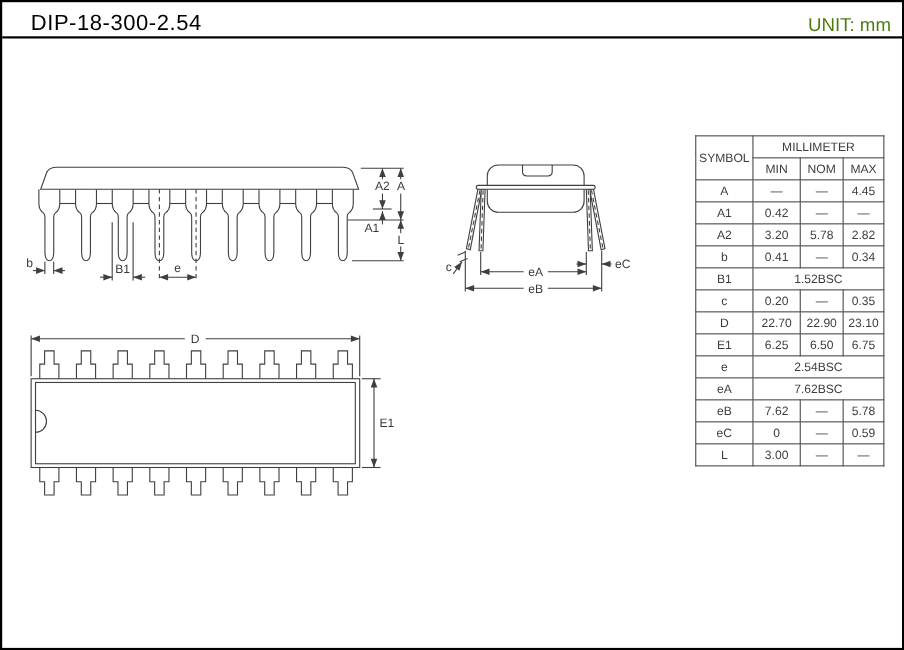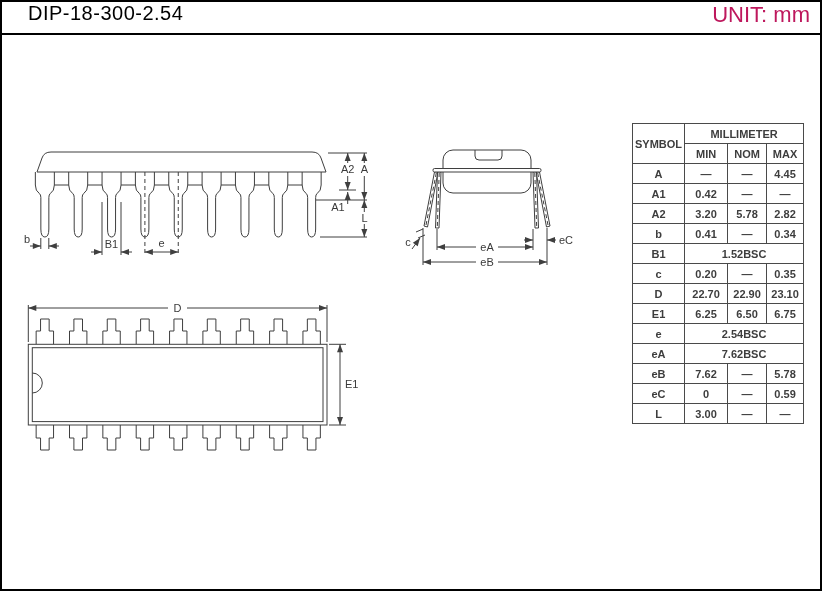--- a/index.html
+++ b/index.html
@@ -4,41 +4,41 @@
 <style>
   html,body{margin:0;padding:0;}
   body{
     width:822px;height:591px;position:relative;background:#fff;
     font-family:"Liberation Sans",sans-serif;overflow:hidden;
   }
   .page-border{position:absolute;inset:0;border:2px solid #000;box-sizing:border-box;pointer-events:none;}
   .header{
     position:absolute;top:2px;left:2px;right:2px;height:31px;
     border-bottom:2px solid #000;box-sizing:content-box;
-    display:flex;align-items:flex-start;justify-content:space-between;
+    display:flex;align-items:flex-end;justify-content:space-between;
     padding:0 10px 0 26px;
   }
   .title{font-size:20px;color:#000;letter-spacing:0.5px;}
-  .unit{font-size:22px;color:#be185d;}
+  .unit{font-size:17px;color:#4d7c0f;}
   svg{position:absolute;overflow:visible;}
   svg .ln{stroke:#3f3f3f;stroke-width:1;fill:none;}
   svg .wf{fill:#fff;stroke:#3f3f3f;stroke-width:1;}
   svg .dash{stroke:#3f3f3f;stroke-width:1;fill:none;stroke-dasharray:4 3;}
   svg text{fill:#3a3a3a;font-size:11px;font-family:"Liberation Sans",sans-serif;}
   svg .gap{fill:#fff;stroke:none;}
   #side-svg{left:15px;top:132px;}
   #end-svg{left:400px;top:128px;}
   #top-svg{left:15px;top:295px;}
   .dim-table{
     position:absolute;left:632px;top:123px;
     border-collapse:collapse;font-size:11px;color:#3d3d3d;
     text-align:center;
   }
   .dim-table th,.dim-table td{
-    border:1px solid #4a4a4a;font-weight:bold;height:19px;
+    border:1px solid #4a4a4a;font-weight:normal;height:19px;
     padding:0 2px;white-space:nowrap;
   }
   .dim-table th{height:19px;}
   .col-sym{width:47px;}
   .col-min{width:38px;}
   .col-nom{width:34px;}
   .col-max{width:32px;text-align:center;}
 </style>
 </head>
 <body>

